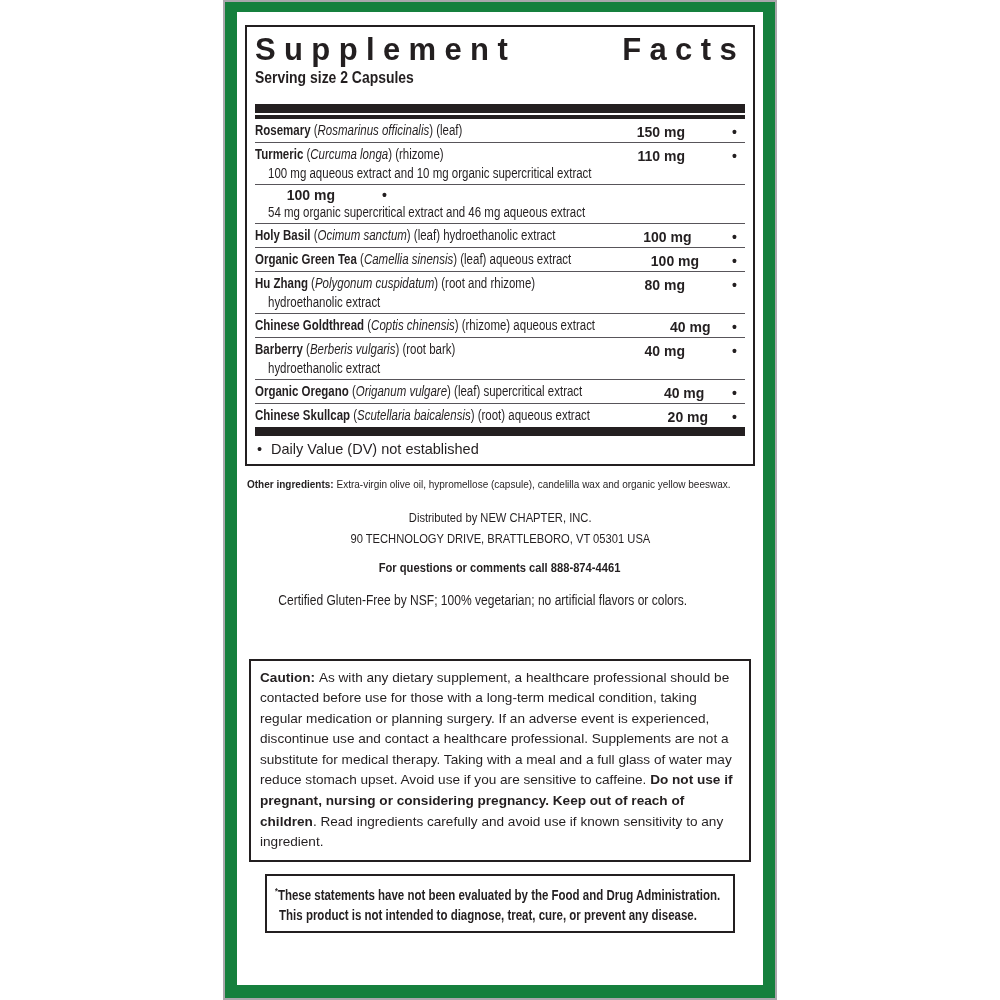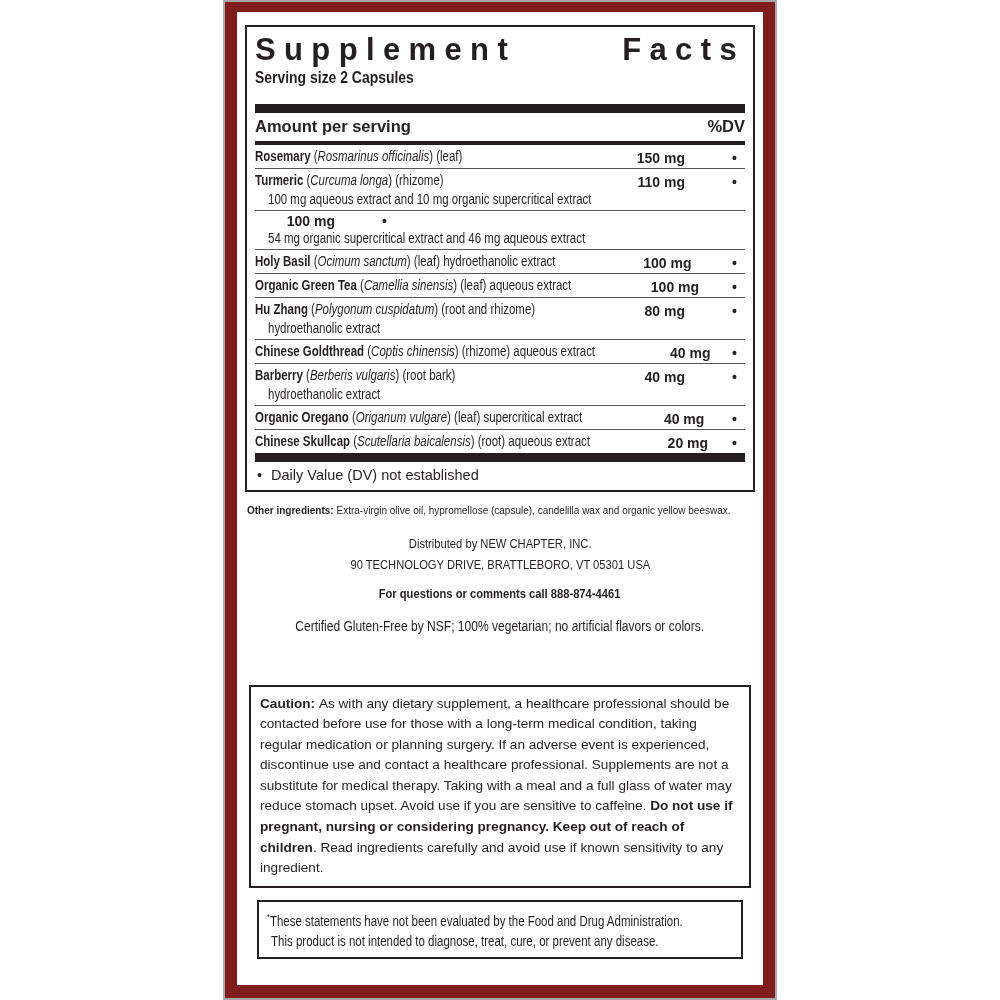--- a/index.html
+++ b/index.html
@@ -1,18 +1,18 @@
 <!DOCTYPE html>
 <html><head>
 <meta charset="utf-8">
 <style>
   html,body{margin:0;padding:0;width:1000px;height:1000px;background:#ffffff;
     font-family:"Liberation Sans",sans-serif;color:#231f20;}
   .label{box-sizing:border-box;width:554px;height:1000px;margin:0 auto;
-    background:#7f1d1d;border:2px solid #aaa7ac;
+    background:#15803d;border:2px solid #aaa7ac;
     padding:10px 12px 13px;display:flex;flex-direction:column;}
   .inner{flex:1;background:#ffffff;box-sizing:border-box;padding:13px 8px 0;overflow:hidden;}
 
   
   .facts-box{border:2.5px solid #231f20;padding:5px 8px 4px;box-sizing:border-box;}
   .sf-title{display:flex;justify-content:space-between;font-weight:bold;font-size:31px;
     letter-spacing:0.27em;line-height:36px;white-space:nowrap;overflow:hidden;}
   .serving{font-weight:bold;font-size:17px;line-height:20px;}
   .gap{height:16px;}
   .bar-thick{height:9px;background:#231f20;}
@@ -27,27 +27,27 @@
   .f-dvc{width:52px;text-align:right;padding-right:8px;font-weight:bold;font-size:14px;}
   .f-detail{font-size:14px;line-height:18px;padding-left:13px;white-space:nowrap;}
   .cond{display:inline-block;transform:scaleX(0.82);transform-origin:left center;white-space:nowrap;}
   .cond-c{display:inline-block;transform:scaleX(0.86);transform-origin:center center;white-space:nowrap;}
   .dv-note{display:flex;gap:9px;font-size:14.5px;padding:5px 0 3px 2px;align-items:baseline;}
 
   
   .other{font-size:10px;line-height:19px;margin:9px 0 0 2px;}
   .dist{margin-top:13px;text-align:center;font-size:13px;line-height:21px;}
   .dist .b{font-weight:bold;margin-top:8px;}
-  .cert{margin-top:13px;text-align:center;font-size:14px;line-height:19px;}
+  .cert{margin-top:13px;text-align:left;font-size:14px;line-height:19px;}
 
   
   .caution-box{border:2px solid #231f20;margin:49px 4px 0;padding:7px 9px;
     font-size:13.6px;line-height:20.6px;}
-  .disc-box{border:2px solid #231f20;margin:12px 12px 0;padding:5px 8px 6px;
-    font-weight:normal;font-size:14px;line-height:20px;}
+  .disc-box{border:2px solid #231f20;margin:12px 20px 0;padding:5px 8px 6px;
+    font-weight:bold;font-size:14px;line-height:20px;}
   .disc-line{white-space:nowrap;}
   sup{font-size:9px;vertical-align:6px;}
   b,i{font-style:normal;}
   b{font-weight:bold;} i{font-style:italic;}
 </style>
 </head>
 <body>
 
 <div class="label">
   <div class="inner">
@@ -55,24 +55,20 @@
     <div class="facts-box">
       <div class="sf-title">
         <span>Supplement</span>
         <span>Facts</span>
       </div>
       <div class="serving">
         <span class="cond">Serving size 2 Capsules</span>
       </div>
       <div class="gap"></div>
       <div class="bar-thick"></div>
-      <div class="hdr-row">
-        <span>Amount per serving</span>
-        <span>%DV</span>
-      </div>
       <div class="bar-mid"></div>
       <div id="rows">
           <div class="f-row">
             <div class="f-line">
               <div class="f-name"><span class="cond"><b>Rosemary</b> (<i>Rosmarinus officinalis</i>) (leaf)</span></div>
               <div class="f-amt">150 mg</div>
               <div class="f-dvc">•</div>
             </div>
           </div>
           <div class="f-row">

